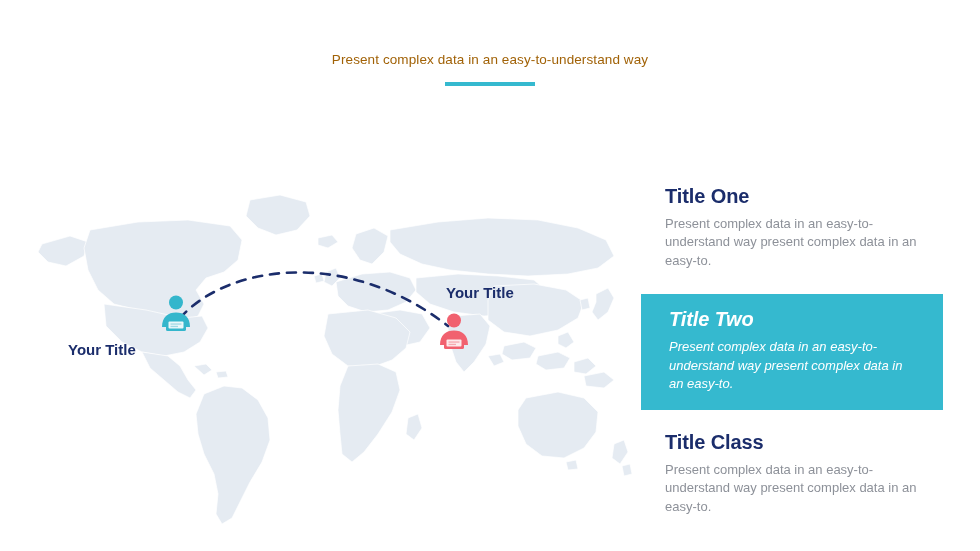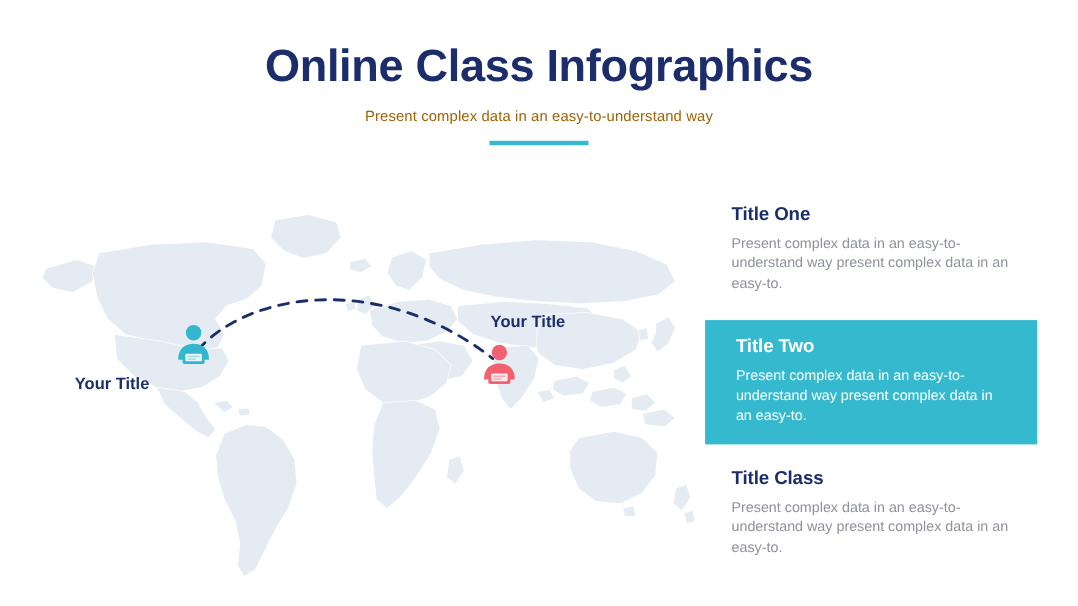--- a/index.html
+++ b/index.html
@@ -103,23 +103,24 @@
     box-sizing: border-box;
     width: 302px;
   }
   .content-card.plain {
     background: transparent;
     padding-left: 24px;
   }
   .content-card.highlight {
     background: #35b9cf;
     padding: 14px 24px 16px 28px;
+    font-style: italic;
   }
   .card-title {
-    font-size: 17px;
+    font-size: 20px;
     font-weight: bold;
     color: #1b2d6b;
     margin: 0 0 7px 0;
     letter-spacing: -0.1px;
   }
   .content-card.highlight .card-title {
     color: #ffffff;
   }
   .card-body {
     font-size: 13px;
@@ -131,21 +132,20 @@
     color: #ffffff;
   }
   .spacer-sm { height: 12px; }
 </style>
 </head>
 <body>
 
 <div id="slide">
 
   <div id="header">
-    <h1 id="main-title">Online Class Infographics</h1>
     <p id="subtitle">Present complex data in an easy-to-understand way</p>
     <div id="title-underline"></div>
   </div>
 
   <div id="map-panel">
 
     <svg id="world-map" viewBox="0 0 620 345">
       <g fill="#e5ebf2" stroke="#ffffff" stroke-width="0.7">
 
         <path d="M232 14 L262 9 L288 16 L292 30 L279 44 L258 49 L240 42 L228 30 Z"></path>

